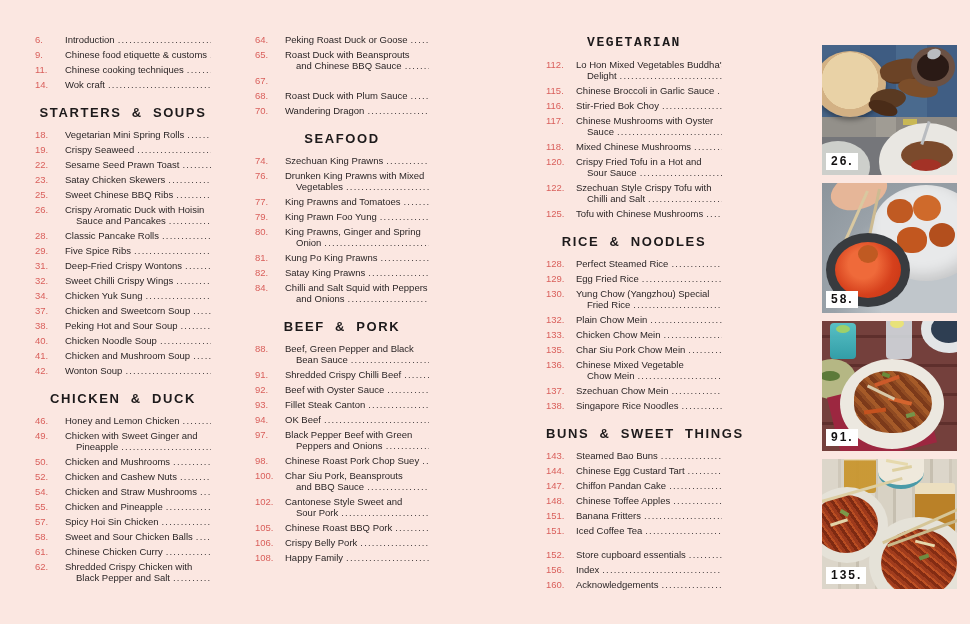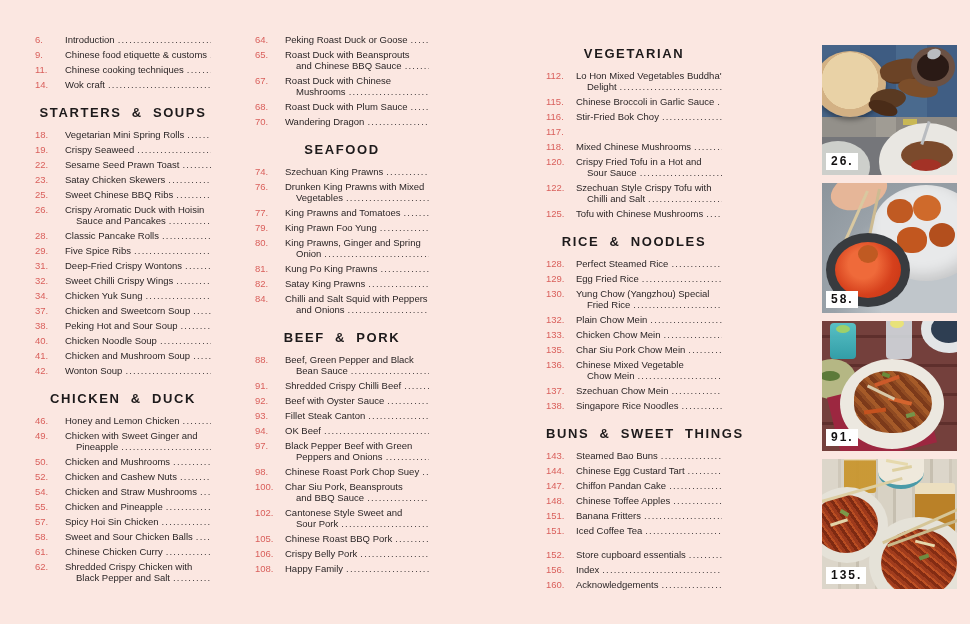--- a/index.html
+++ b/index.html
@@ -10,21 +10,21 @@
     color:#2b2627;
   }
   .col{position:absolute;top:34px;}
   #col0{left:35px;width:176px;}
   #col1{left:255px;width:174px;}
   #col2{left:546px;width:176px;}
   .sec-header{
     font-weight:bold;font-size:13px;letter-spacing:1.6px;word-spacing:5px;
     text-align:center;color:#1d1a1b;margin:15px 0 9px 0;white-space:nowrap;
   }
-  .block:first-child .sec-header{margin-top:12px;}
+  .block:first-child .sec-header{margin-top:1px;font-family:Liberation Mono, monospace;}
   .block.gapped{margin-top:13px;}
   .entry{display:flex;margin-bottom:4px;font-size:9.5px;line-height:11px;}
   .num{flex:0 0 30px;width:30px;color:#d95f5b;}
   .txt{flex:1;min-width:0;}
   .line{display:flex;align-items:baseline;overflow:hidden;}
   .line.cont{padding-left:11px;}
   .t{white-space:nowrap;}
   .dots{flex:1 1 auto;overflow:hidden;white-space:nowrap;margin-left:3px;min-width:8px;}
   .dots::before{content:"....................................................................";letter-spacing:1.2px;color:#3a3435;}
 
@@ -426,29 +426,20 @@
             <span class="t">Roast Duck with Beansprouts</span>
           </div>
           <div class="line cont">
             <span class="t">and Chinese BBQ Sauce</span>
             <span class="dots"></span>
           </div>
         </div>
       </div>
       <div class="entry">
         <span class="num">67.</span>
-        <div class="txt">
-          <div class="line">
-            <span class="t">Roast Duck with Chinese</span>
-          </div>
-          <div class="line cont">
-            <span class="t">Mushrooms</span>
-            <span class="dots"></span>
-          </div>
-        </div>
       </div>
       <div class="entry">
         <span class="num">68.</span>
         <div class="txt">
           <div class="line">
             <span class="t">Roast Duck with Plum Sauce</span>
             <span class="dots"></span>
           </div>
         </div>
       </div>
@@ -698,20 +689,29 @@
         <span class="num">116.</span>
         <div class="txt">
           <div class="line">
             <span class="t">Stir-Fried Bok Choy</span>
             <span class="dots"></span>
           </div>
         </div>
       </div>
       <div class="entry">
         <span class="num">117.</span>
+        <div class="txt">
+          <div class="line">
+            <span class="t">Chinese Mushrooms with Oyster</span>
+          </div>
+          <div class="line cont">
+            <span class="t">Sauce</span>
+            <span class="dots"></span>
+          </div>
+        </div>
       </div>
       <div class="entry">
         <span class="num">118.</span>
         <div class="txt">
           <div class="line">
             <span class="t">Mixed Chinese Mushrooms</span>
             <span class="dots"></span>
           </div>
         </div>
       </div>

